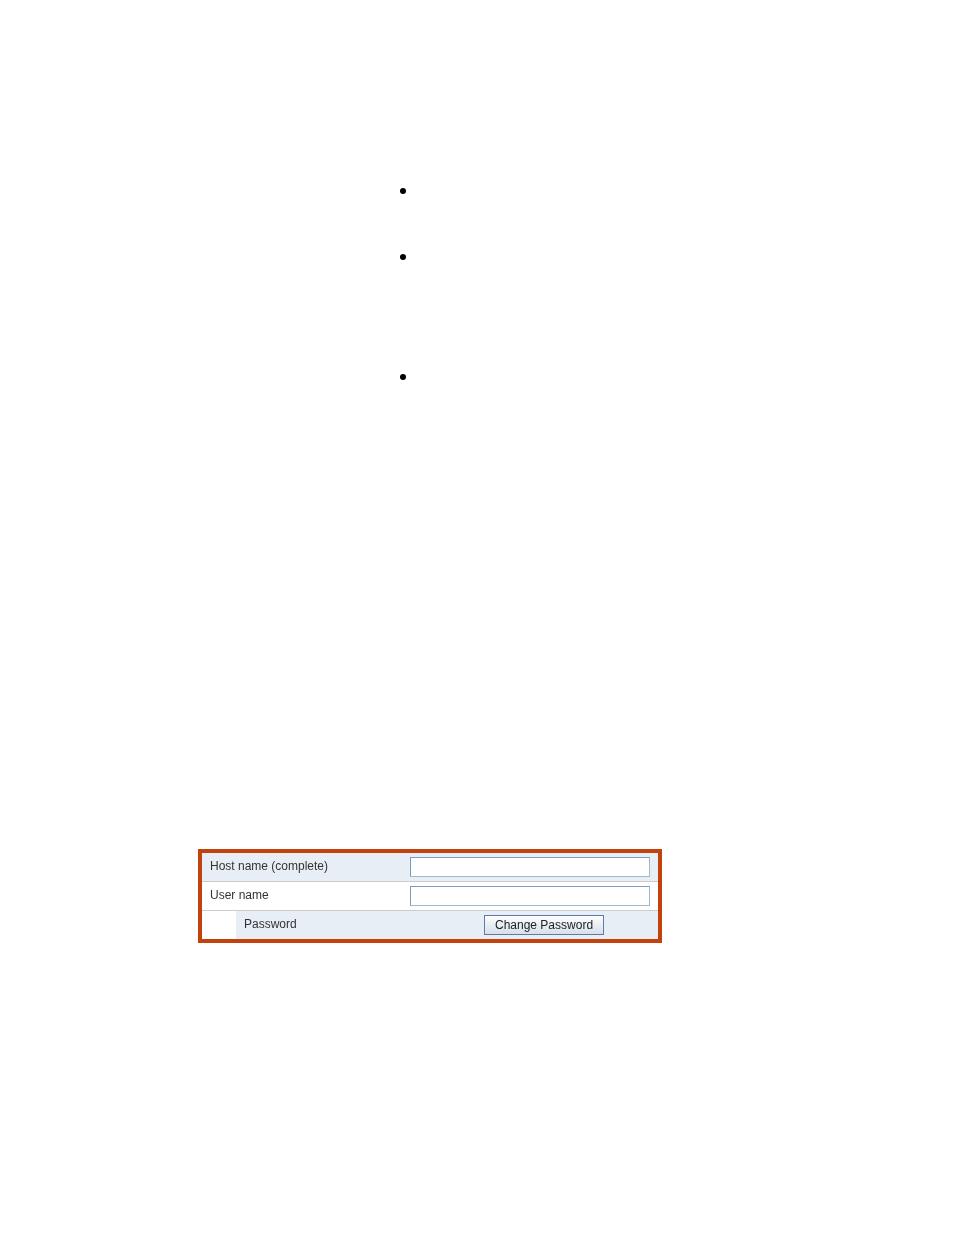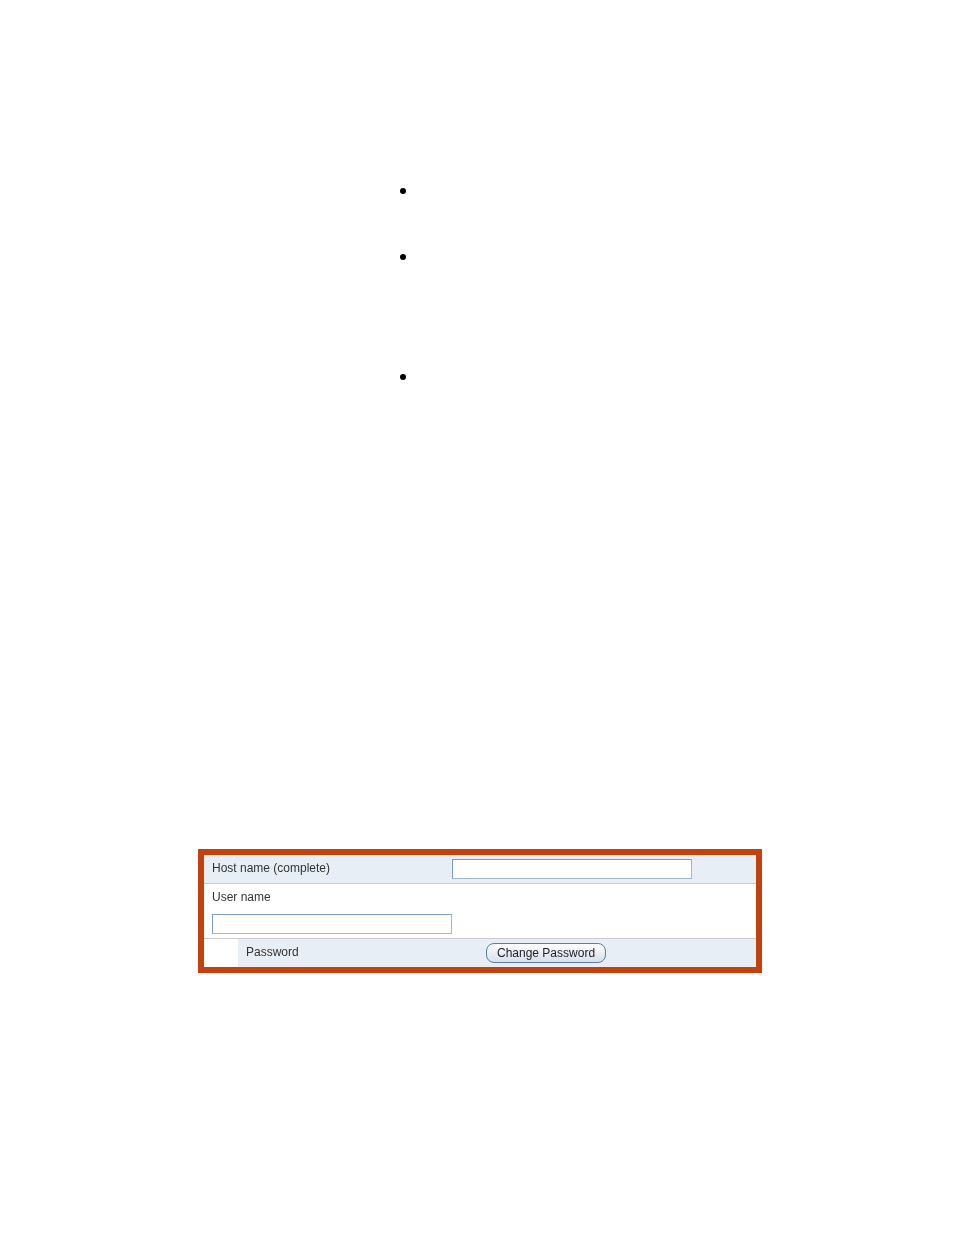--- a/index.html
+++ b/index.html
@@ -11,38 +11,37 @@
       width: 954px;
       height: 1235px;
       background: #ffffff;
       font-family: Verdana, Arial, sans-serif;
       position: relative;
     }
     .form-table {
       position: absolute;
       left: 198px;
       top: 849px;
-      width: 564px;
-      border: 6px solid #c2410c;
+      width: 464px;
+      border: 4px solid #c2410c;
       border-collapse: collapse;
     }
     .form-row {
       display: flex;
       border-bottom: 1px solid #ccc;
     }
     .form-row:last-child {
       border-bottom: none;
       margin-left: 34px;
     }
     .form-row.odd {
       background-color: #e8eef5;
     }
     .form-row.even {
       background-color: #ffffff;
-      flex-direction: column;
     }
     .form-label {
       width: 240px;
       padding: 6px 8px;
       font-size: 12px;
       color: #333;
       text-align: left;
     }
     .form-input-cell {
       flex: 1;
@@ -60,21 +59,21 @@
       border-bottom-color: #a0b8d0;
       padding: 1px 2px;
       font-size: 12px;
       background: #ffffff;
     }
     .change-password-btn {
       padding: 2px 10px;
       font-size: 12px;
       font-family: Verdana, Arial, sans-serif;
       border: 1px solid #5a7ca8;
-      border-radius: 8px;
+      border-radius: 0;
       background: linear-gradient(to bottom, #ffffff 0%, #e8eef5 50%, #d8e0ec 100%);
       color: #222;
       cursor: pointer;
     }
     .bullet {
       position: absolute;
       width: 6px;
       height: 6px;
       background: #000;
       border-radius: 50%;

